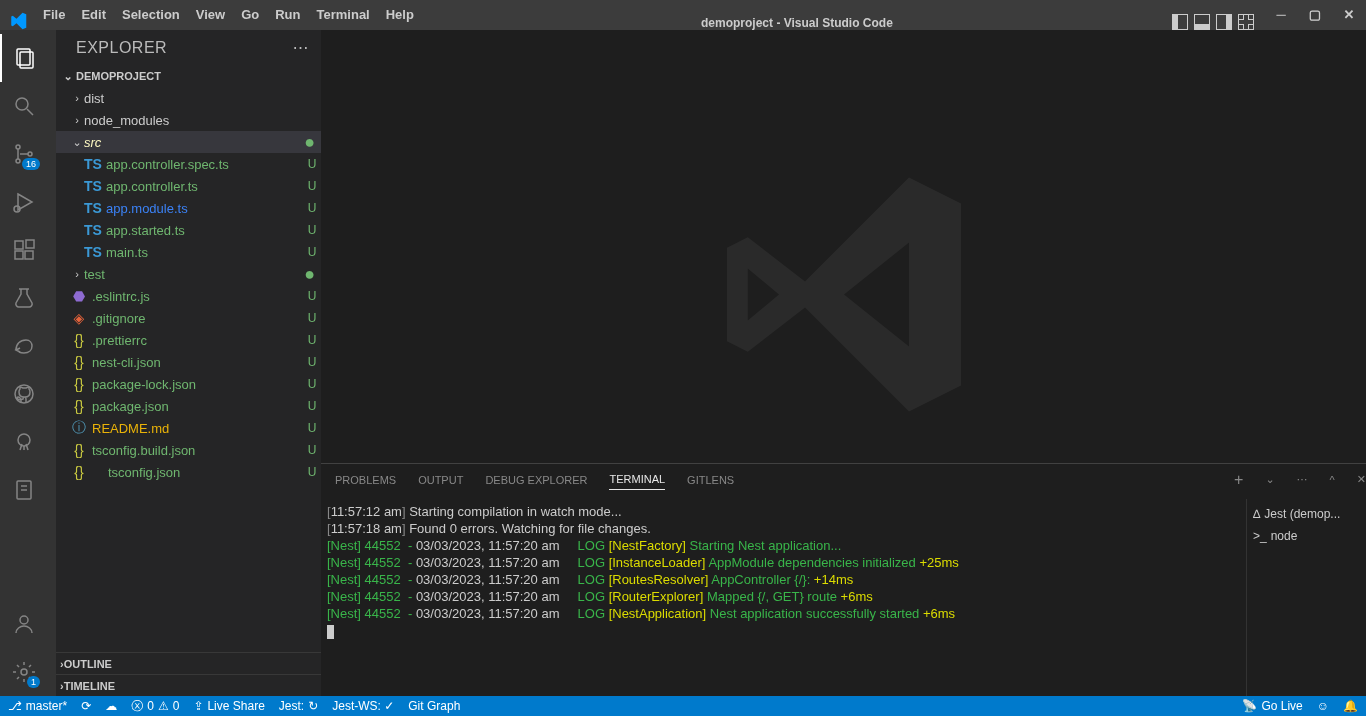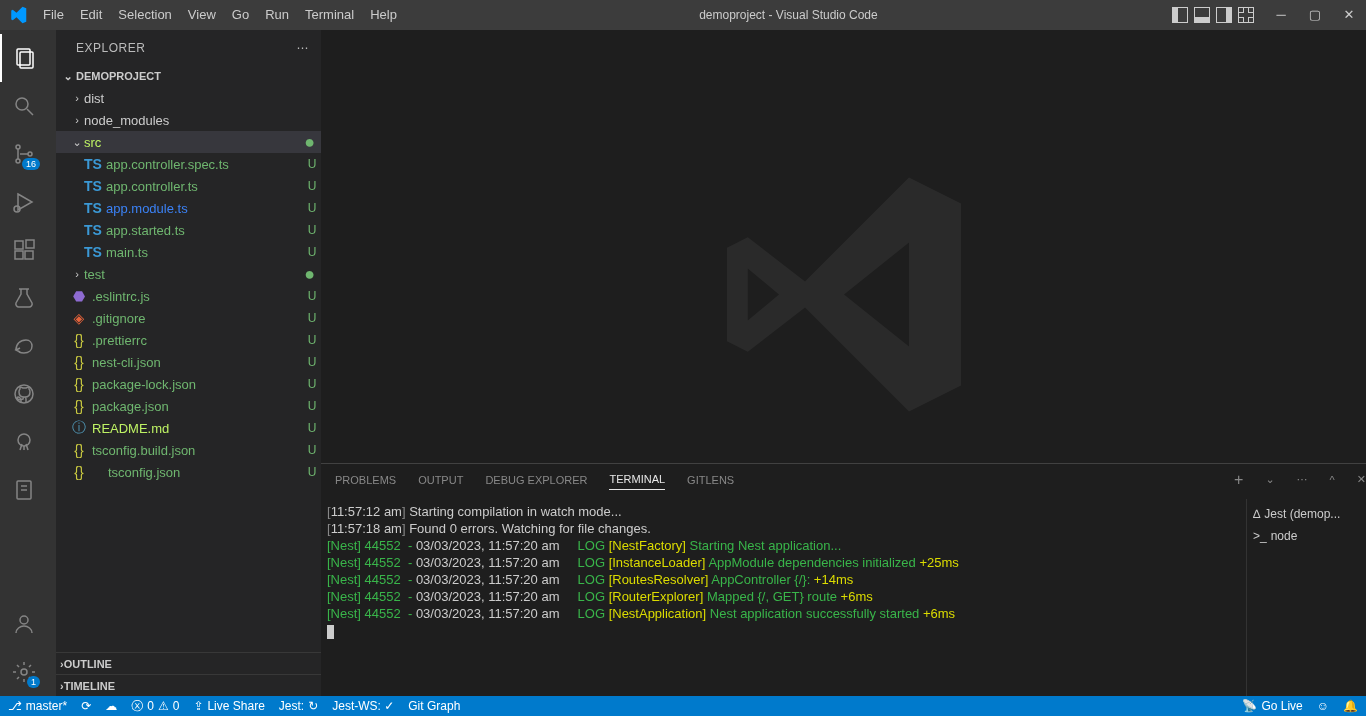--- a/index.html
+++ b/index.html
@@ -1,34 +1,34 @@
 <!DOCTYPE html>
 <html><head>
 <meta charset="utf-8">
 <style>
 * { margin:0; padding:0; box-sizing:border-box; font-family:"Segoe UI",sans-serif; }
 body { width:1366px; height:716px; background:#1e1e1e; color:#ccc; overflow:hidden; font-size:13px; }
-.titlebar { height:30px; background:#3c3c3c; display:flex; align-items:center; color:#ccc; }
+.titlebar { height:30px; background:#3c3c3c; display:flex; align-items:flex-end; color:#ccc;font-weight:bold; }
 .titlebar .vslogo { width:35px; display:flex; justify-content:center; align-items:center; }
 .titlebar .menu { display:flex; }
 .titlebar .menu span { padding:0 8px; line-height:30px; cursor:default; }
 .titlebar .title { flex:1; text-align:center; font-size:12px; color:#ccc; }
 .titlebar .wincontrols { display:flex; align-items:center; }
 .titlebar .wincontrols .ic { width:34px; text-align:center; line-height:30px; }
 .titlebar .layouticons { display:flex; gap:6px; padding-right:10px; }
 .titlebar .layouticons .li { width:16px; height:16px; border:1px solid #ccc; position:relative; }
 .main { display:flex; height:666px; }
 .activitybar { width:56px; background:#333; display:flex; flex-direction:column; align-items:flex-start; padding-top:4px; }
 .activitybar .ai { width:48px; height:48px; display:flex; justify-content:center; align-items:center; color:#858585; position:relative; }
 .activitybar .ai.active { color:#fff; border-left:2px solid #fff; }
 .activitybar .ai svg { width:24px; height:24px; }
 .activitybar .badge { position:absolute; bottom:8px; right:8px; background:#007acc; color:#fff; font-size:9px; border-radius:8px; padding:0 4px; line-height:12px; }
 .activitybar .spacer { flex:1; }
 .sidebar { width:265px; background:#252526; display:flex; flex-direction:column; color:#ccc; }
-.sidebar .hdr { height:35px; display:flex; align-items:center; padding:0 12px 0 20px; font-size:12px; letter-spacing:0.5px; color:#bbb; justify-content:space-between;}
+.sidebar .hdr { height:35px; display:flex; align-items:center; padding:0 12px 0 20px; font-size:16px; letter-spacing:0.5px; color:#bbb; justify-content:space-between;}
 .sidebar .section-hdr { height:22px; display:flex; align-items:center; padding-left:4px; font-size:11px; font-weight:600; color:#ccc; }
 .sidebar .section-hdr .chev { width:16px; text-align:center; }
 .tree { flex:1; overflow:auto; }
 .row { height:22px; display:flex; align-items:center; padding-left:14px; font-size:13px; color:#ccc; position:relative; }
 .row .chev { width:14px; text-align:center; color:#ccc; font-size:11px;}
 .row .ficon { width:18px; display:flex; justify-content:center; align-items:center; margin-right:4px; font-size:14px; }
 .row .lbl { flex:1; white-space:nowrap; overflow:hidden; text-overflow:ellipsis; }
 .row .status { width:18px; text-align:center; color:#6fb66f; font-size:12px; }
 .row .dot { color:#6fb66f; font-size:18px; line-height:10px; padding-right:6px;}
 .row.sel { background:#37373d; }
@@ -191,21 +191,21 @@
         <div class="row">
           <span class="chev">›</span>
           <span class="lbl">dist</span>
         </div>
         <div class="row">
           <span class="chev">›</span>
           <span class="lbl">node_modules</span>
         </div>
         <div class="row sel">
           <span class="chev">⌄</span>
-          <span class="lbl" style="color: #bef264;">src</span>
+          <span class="lbl" style="color: #fef9c3; font-style: italic;">src</span>
           <span class="dot">●</span>
         </div>
         <div class="row ind2">
           <span class="ficon ico-ts">TS</span>
           <span class="lbl" style="color: rgb(111, 182, 111);">app.controller.spec.ts</span>
           <span class="status">U</span>
         </div>
         <div class="row ind2">
           <span class="ficon ico-ts">TS</span>
           <span class="lbl" style="color: rgb(111, 182, 111);">app.controller.ts</span>
@@ -256,21 +256,21 @@
           <span class="lbl" style="color: rgb(111, 182, 111);">package-lock.json</span>
           <span class="status">U</span>
         </div>
         <div class="row">
           <span class="ficon ico-json">{}</span>
           <span class="lbl" style="color: rgb(111, 182, 111);">package.json</span>
           <span class="status">U</span>
         </div>
         <div class="row">
           <span class="ficon ico-md">ⓘ</span>
-          <span class="lbl" style="color: #bef264;">README.md</span>
+          <span class="lbl" style="color: #eab308;">README.md</span>
           <span class="status">U</span>
         </div>
         <div class="row">
           <span class="ficon ico-json">{}</span>
           <span class="lbl" style="color: rgb(111, 182, 111);">tsconfig.build.json</span>
           <span class="status">U</span>
         </div>
         <div class="row">
           <span class="ficon ico-json">{}</span>
           <span class="lbl" style="color: rgb(111, 182, 111); margin-left: 16px;">tsconfig.json</span>

